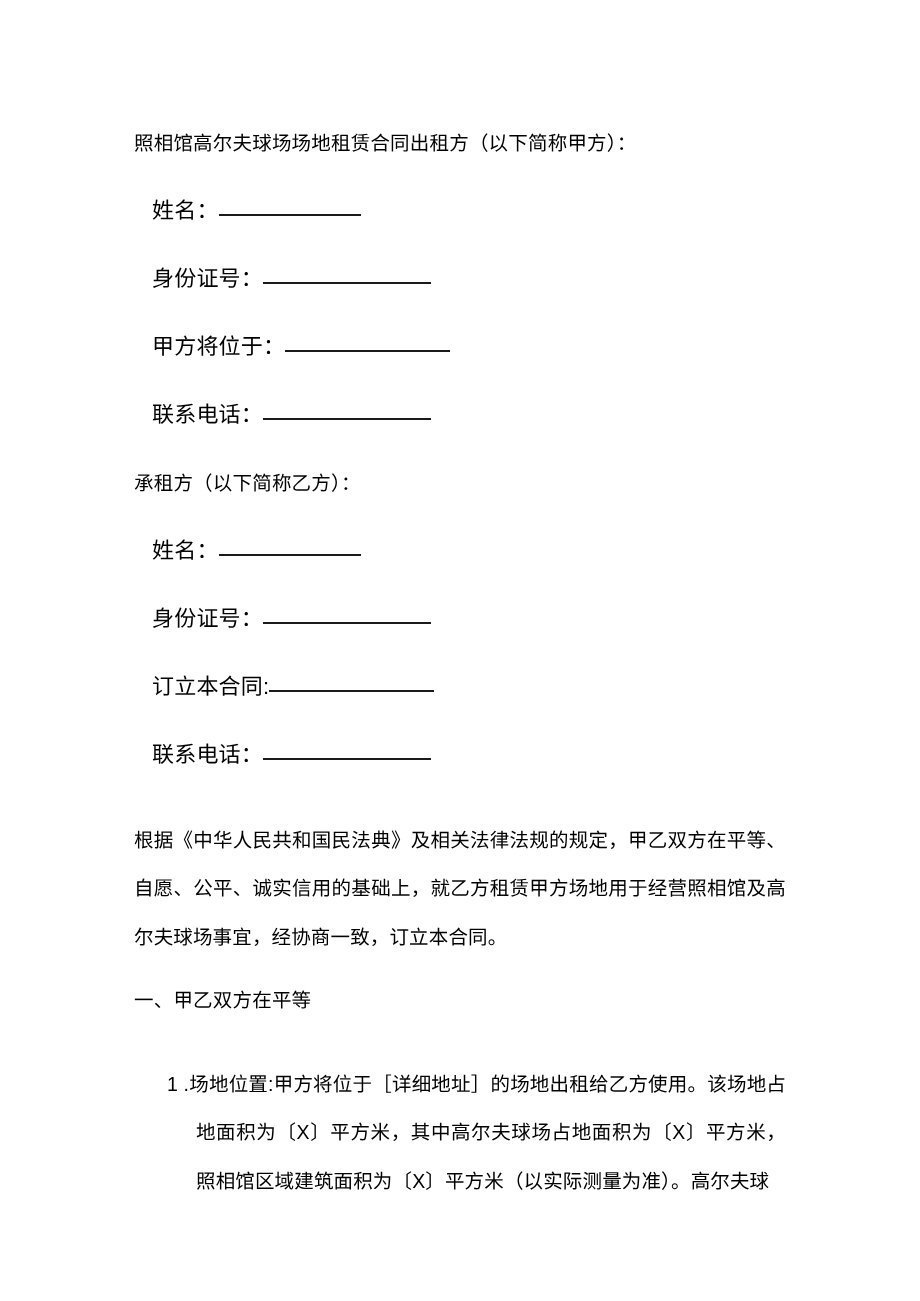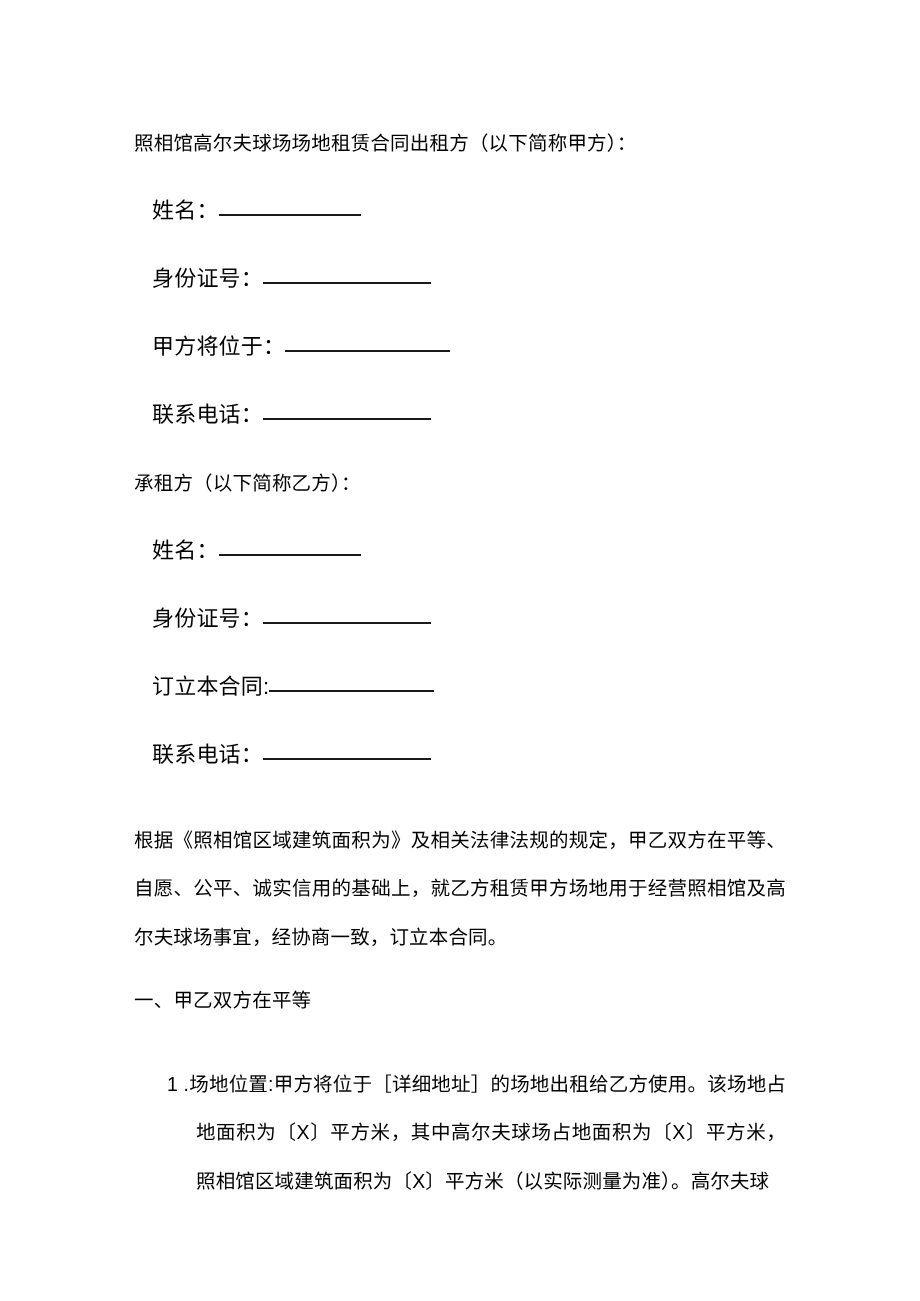--- a/index.html
+++ b/index.html
@@ -176,21 +176,21 @@
       </div>
     </div>
 
     <div class="blk" id="b-b-phone">
       <div class="field-row">
         <span class="field-label">联系电话：</span><span class="field-blank w-phone"></span>
       </div>
     </div>
 
     <div class="blk" id="b-preamble">
-      <p class="para">根据《照相馆区域建筑面积为》及相关法律法规的规定，甲乙双方在平等、自愿、公平、诚实信用的基础上，就乙方租赁甲方场地用于经营照相馆及高尔夫球场事宜，经协商一致，订立本合同。</p>
+      <p class="para">根据《中华人民共和国民法典》及相关法律法规的规定，甲乙双方在平等、自愿、公平、诚实信用的基础上，就乙方租赁甲方场地用于经营照相馆及高尔夫球场事宜，经协商一致，订立本合同。</p>
     </div>
 
     <div class="blk" id="b-sec1">
       <div class="section-heading">一、甲乙双方在平等</div>
     </div>
 
     <div class="blk" id="b-item1">
       <p class="list-item"><span>1 .</span><span>场地位置:甲方将位于［详细地址］的场地出租给乙方使用。该场地占地面积为〔X〕平方米，其中高尔夫球场占地面积为〔X〕平方米，照相馆区域建筑面积为〔X〕平方米（以实际测量为准）。高尔夫球</span></p>
     </div>
 

